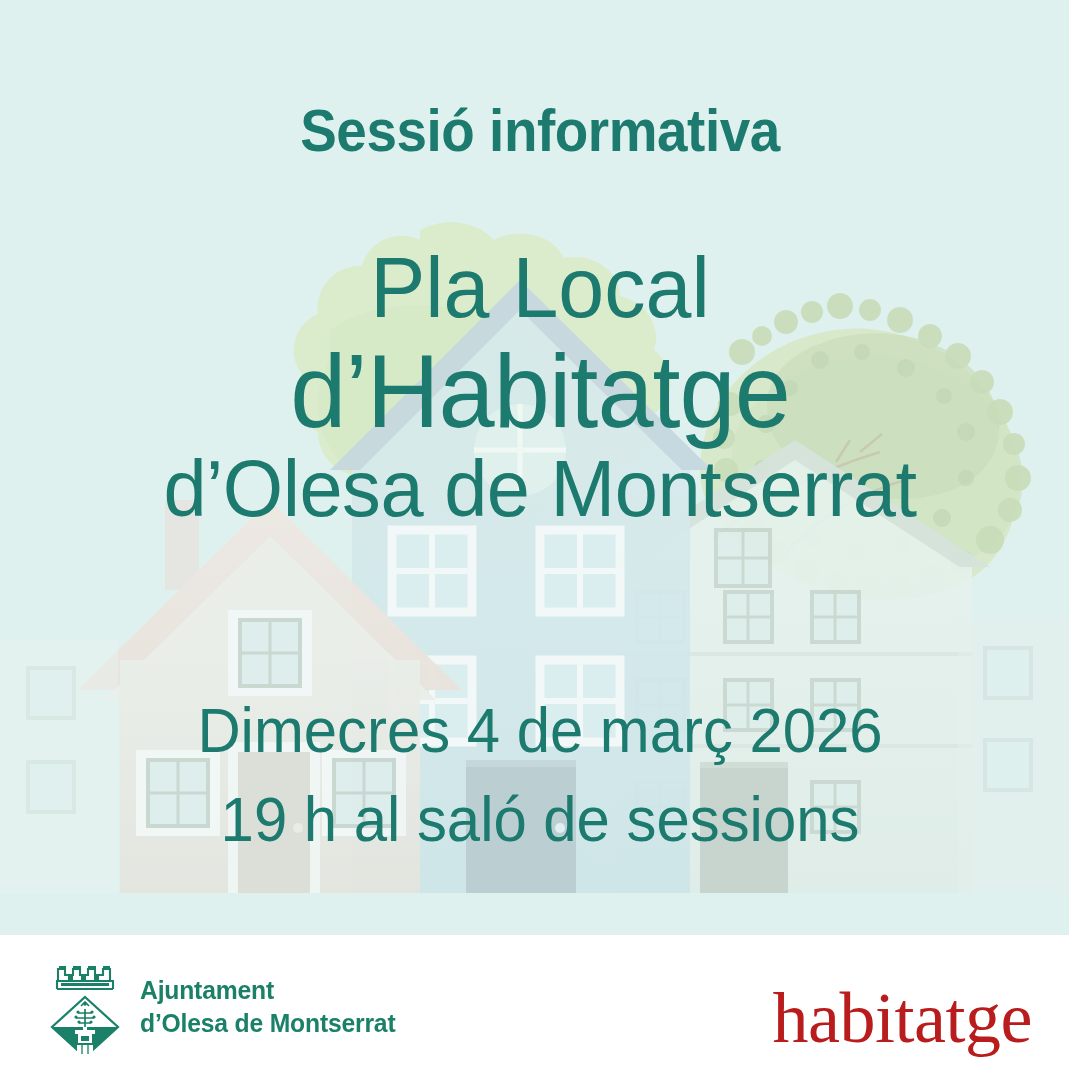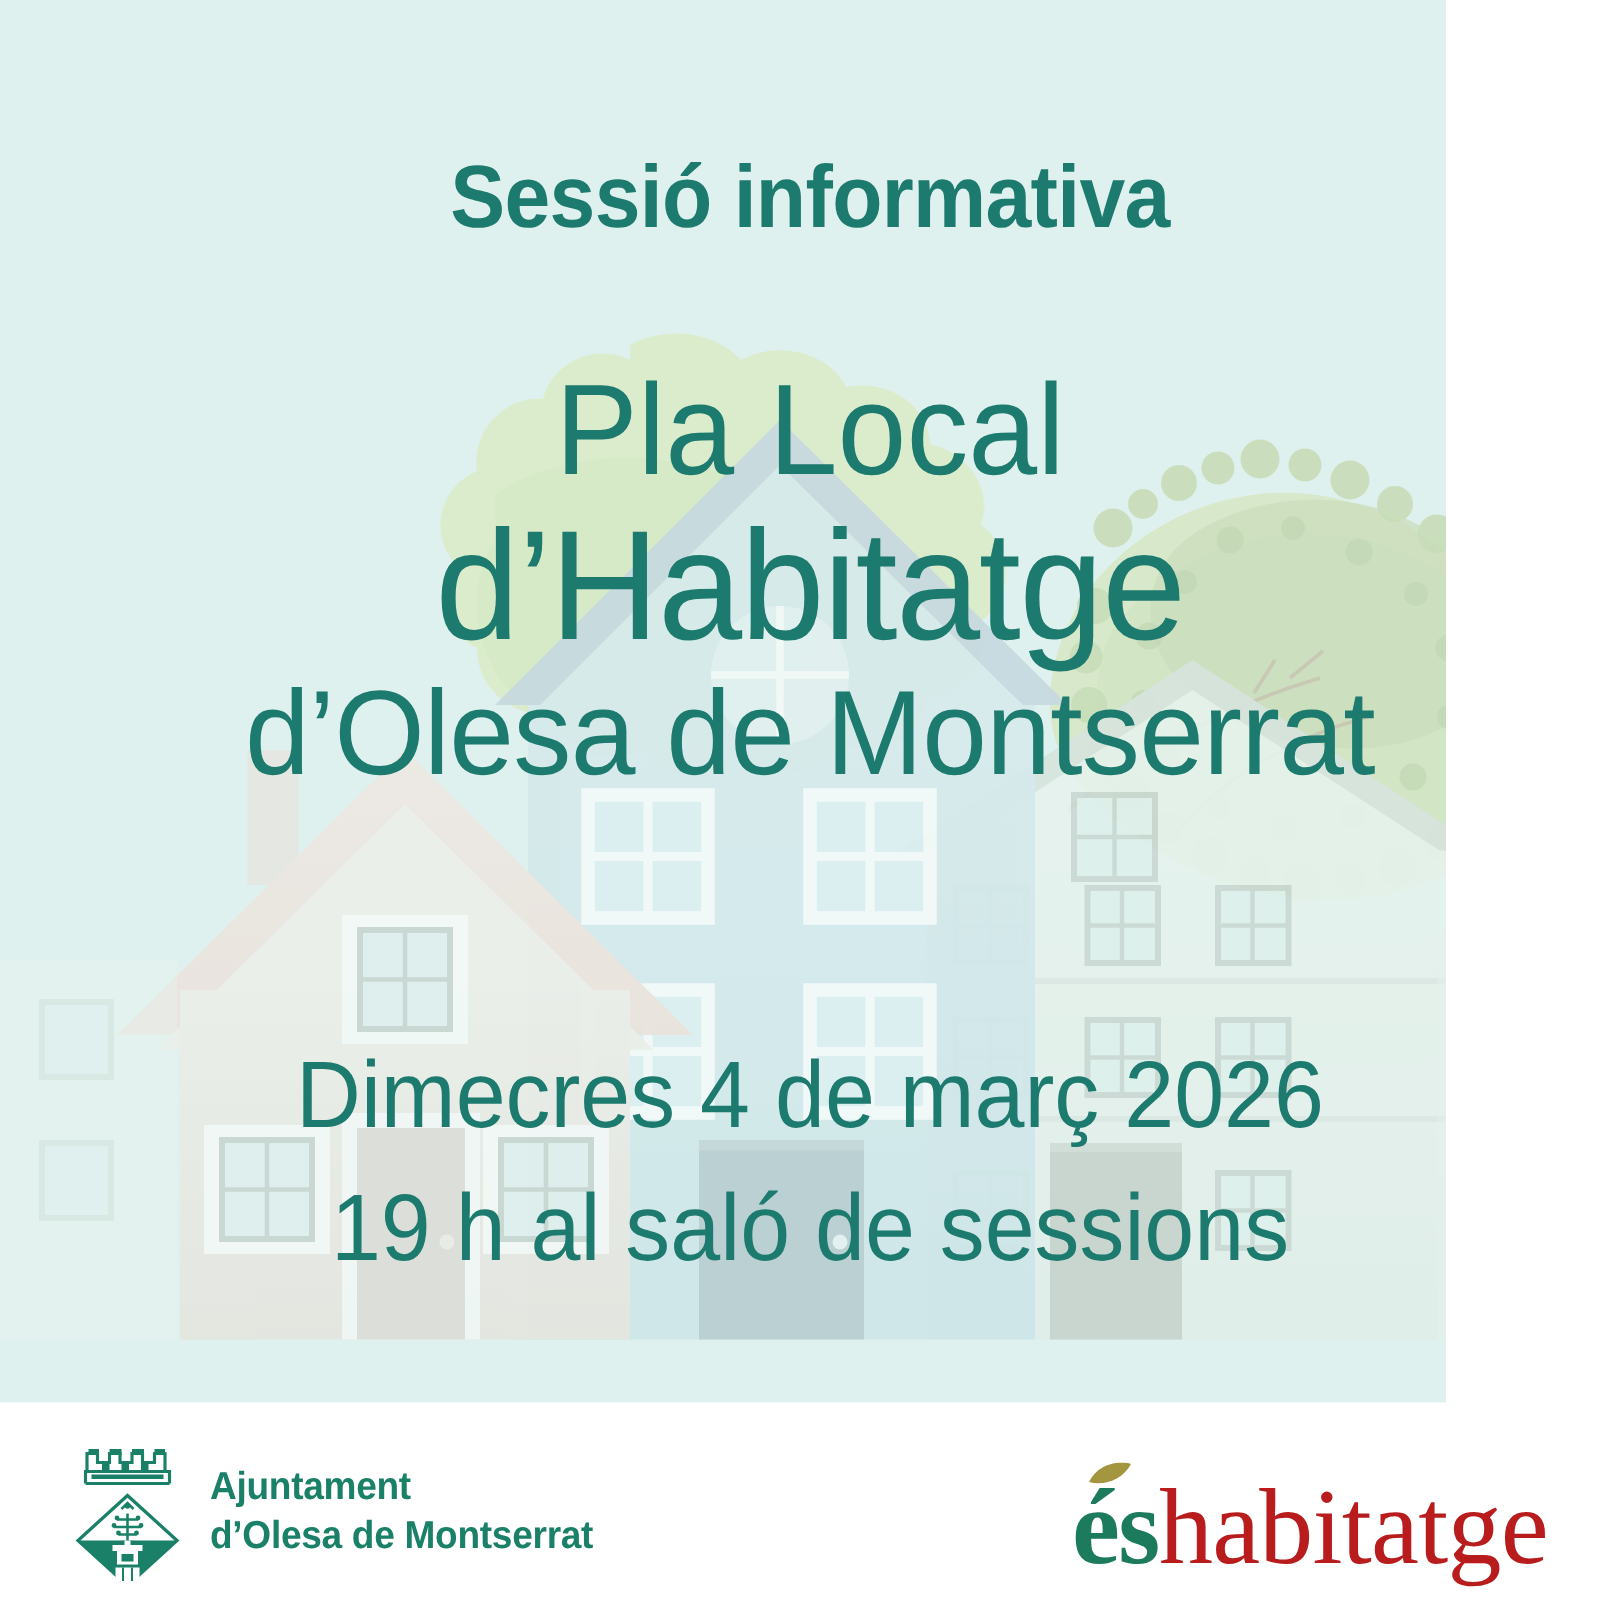--- a/index.html
+++ b/index.html
@@ -13,21 +13,21 @@
     position: relative;
     width: 1080px; height: 1080px;
     background: #ffffff;
     overflow: hidden;
   }
 
   
   #stage {
     position: absolute;
     left: 0; top: 0;
-    width: 964px; height: 935px;
+    width: 1069px; height: 935px;
     background: #dff1ee;
     overflow: hidden;
   }
 
   
   #illustration {
     position: absolute;
     left: 0; top: 0;
     width: 1080px; height: 935px;
   }
@@ -431,23 +431,17 @@
           <path d="M34 90 v9 M40 90 v9"></path>
         </g>
       </svg>
       <div id="aj-text">
         <div>Ajuntament</div>
         <div>d’Olesa de Montserrat</div>
       </div>
     </div>
 
     <div id="eshabitatge">
-      <span id="eh-es">
-        <svg id="eh-leaf" viewBox="0 0 30 15">
-          <path d="M1 13 C 6 2 20 -2 29 1 C 24 11 11 16 1 13 Z" fill="#a3963f"></path>
-        </svg>
-        <span>és</span>
-      </span>
       <span id="eh-rest">habitatge</span>
     </div>
 
   </div>
 </div>
 
 </body></html>

